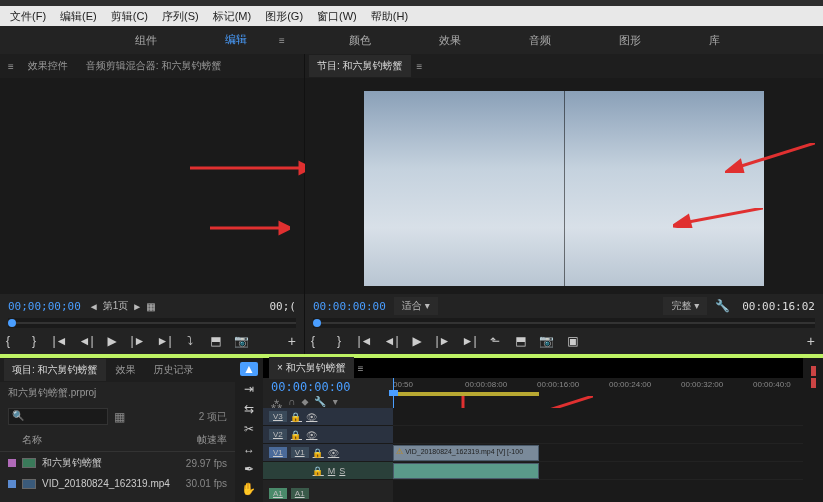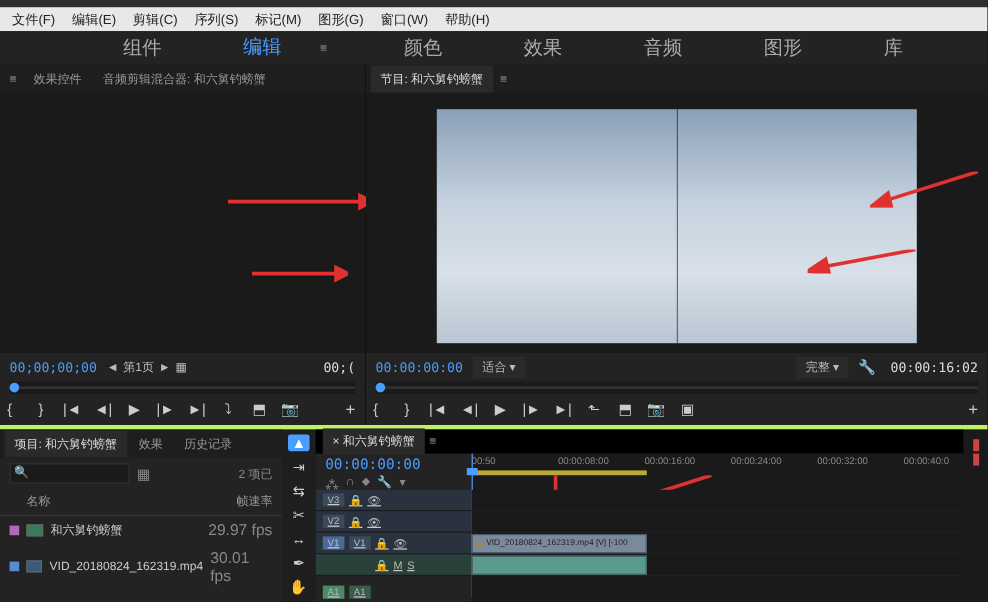--- a/index.html
+++ b/index.html
@@ -1,21 +1,21 @@
 <!DOCTYPE html>
 <html><head>
 <meta charset="utf-8">
 <style>
 * { margin: 0; padding: 0; box-sizing: border-box; font-family: "Microsoft YaHei", sans-serif; }
 body { background: #1a1a1a; color: #ccc; font-size: 11px; width: 823px; height: 502px; overflow: hidden; }
 .titlebar { background: #2d2d2d; height: 6px; display: flex; align-items: center; padding: 0 8px; font-size: 11px; color: #999; }
 .menubar { background: #e8e8e8; height: 20px; display: flex; align-items: center; padding: 0 4px; gap: 2px; }
 .menubar-item { color: #222; font-size: 11px; padding: 2px 6px; cursor: pointer; }
 .workspace-tabs { background: #232323; height: 28px; display: flex; align-items: center; justify-content: center; gap: 20px; }
-.ws-tab { color: #aaa; font-size: 16px; padding: 22px 8px; cursor: pointer; margin-left: 32px; }
+.ws-tab { color: #aaa; font-size: 11px; padding: 22px 8px; cursor: pointer; margin-left: 32px; }
 .ws-tab.active { color: #4a9eff; border-bottom: 2px solid #4a9eff; }
 .main { display: flex; height: 300px; }
 .left-col { width: 305px; background: #232323; border-right: 1px solid #111; display: flex; flex-direction: column; }
 .right-col { flex: 1; background: #232323; display: flex; flex-direction: column; position: relative; }
 .panel-tabs { display: flex; height: 24px; align-items: center; padding: 0 4px; gap: 2px; background: #1e1e1e; }
 .panel-tab { color: #999; font-size: 10px; padding: 4px 8px; cursor: pointer; white-space: nowrap; }
 .panel-tab.active { color: #ddd; background: #2a2a2a; }
 .panel-tab.menu { color: #999; padding: 4px 4px; }
 .source-body { flex: 1; background: #1a1a1a; position: relative; }
 .program-body { flex: 1; background: #1a1a1a; display: flex; align-items: center; justify-content: center; position: relative; }
@@ -40,21 +40,21 @@
 .proj-search { display: flex; align-items: center; padding: 4px 8px; gap: 6px; }
 .proj-search input { background: #1a1a1a; border: 1px solid #333; color: #ccc; padding: 2px 16px 2px 6px; font-size: 10px; width: 100px; }
 .grid-icon { color: #888; font-size: 12px; cursor: pointer; }
 .count { color: #888; font-size: 10px; margin-left: auto; }
 .proj-head { display: flex; padding: 4px 8px; color: #999; font-size: 10px; border-bottom: 1px solid #333; }
 .proj-head .c-name { flex: 1; }
 .proj-row { display: flex; align-items: center; padding: 4px 8px; gap: 6px; color: #ccc; font-size: 10px; cursor: pointer; }
 .clip-icon { width: 14px; height: 10px; border: 1px solid #666; background: #3a5a7a; }
 .seq-icon { width: 14px; height: 10px; background: #3a7a5a; border: 1px solid #666; }
 .color-swatch { width: 8px; height: 8px; }
-.fprate { color: #888; font-size: 13px; margin-left: auto; }
+.fprate { color: #888; font-size: 10px; margin-left: auto; }
 .tools-col { width: 28px; background: #1e1e1e; display: flex; flex-direction: column; align-items: center; padding: 4px 0; gap: 6px; }
 .tool { width: 18px; height: 18px; display: flex; align-items: center; justify-content: center; color: #ccc; cursor: pointer; font-size: 12px; }
 .tool.active { background: #4a9eff; color: #fff; border-radius: 2px; }
 .timeline-panel { flex: 1; background: #232323; display: flex; flex-direction: column; }
 .tl-tabs { display: flex; height: 20px; align-items: center; background: #000000; padding: 0 6px; }
 .tl-head { display: flex; height: 30px; }
 .tl-head-left { width: 130px; padding: 2px 8px; }
 .tl-tc { color: #4a9eff; font-size: 12px; font-family: monospace; }
 .tl-icons { display: flex; gap: 6px; margin-top: 2px; }
 .tl-icons span { color: #888; font-size: 10px; cursor: pointer; }
@@ -197,20 +197,21 @@
   </div>
 </div>
 
 <div class="bottom">
   <div class="project-panel">
     <div class="panel-tabs">
       <span class="panel-tab active">项目: 和六舅钓螃蟹</span>
       <span class="panel-tab">效果</span>
       <span class="panel-tab">历史记录</span>
     </div>
+    <div class="proj-label">和六舅钓螃蟹.prproj</div>
     <div class="proj-search">
       <div style="position:relative">
         <input style="">
         <span style="position:absolute;left:4px;top:2px;color:#666;font-size:10px">🔍</span>
       </div>
       <span class="grid-icon">▦</span>
       <span class="count">2 项已</span>
     </div>
     <div class="proj-head">
       <span style="width:14px"></span>

